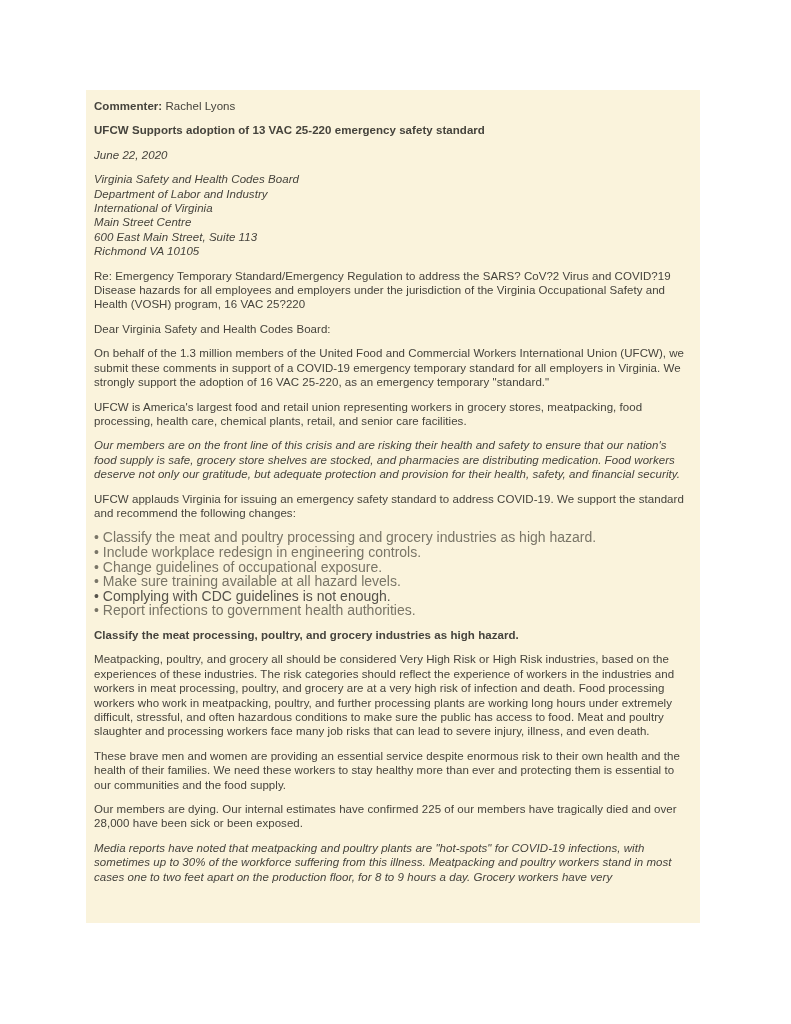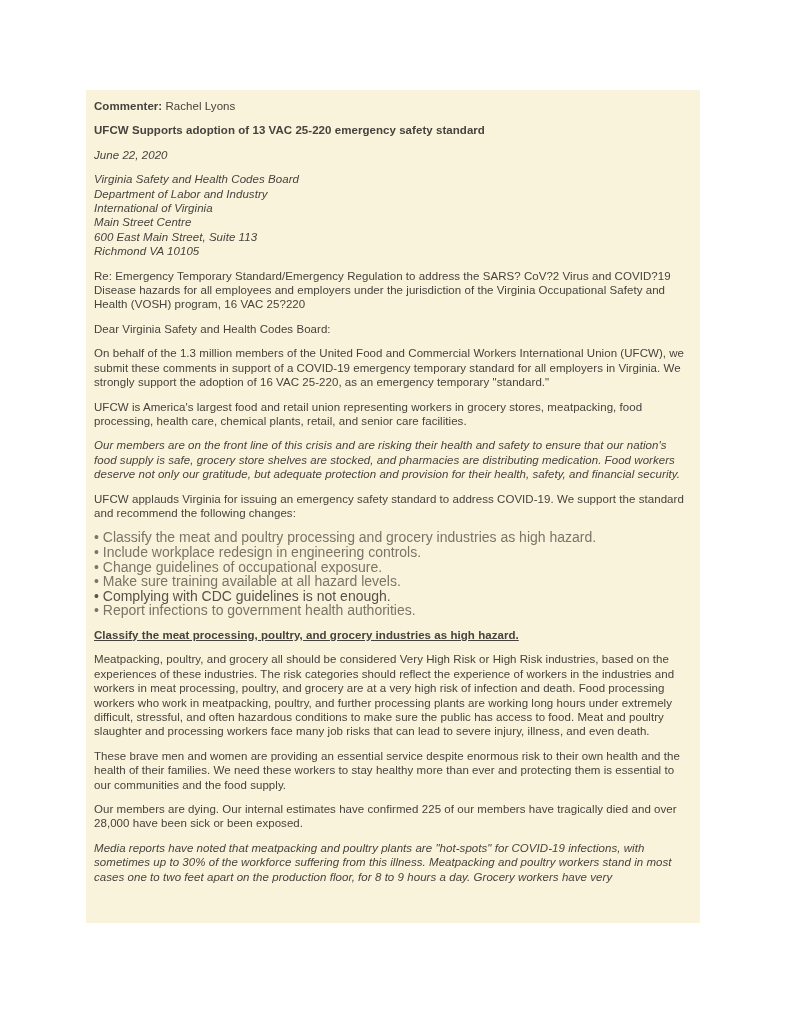--- a/index.html
+++ b/index.html
@@ -27,21 +27,21 @@
     letter-spacing: 0.05px;
     margin-bottom: 10px;
     color: #45433c;
   }
   .addr-line { display: block; }
   .bold { font-weight: bold; }
   .t-dark   { color: #3c3a34; }
   .t-med    { color: #5a574d; font-style: italic; }
   .t-light  { color: #8f8b7c; }
   .subject  { font-weight: bold; color: #373531; }
-  .section-heading { font-weight: bold; color: #34322d; text-decoration: underline; }
+  .section-heading { font-weight: bold; color: #34322d; }
   ul.rec-list { list-style: none; margin-bottom: 10px; }
   ul.rec-list li {
     font-size: 14px;
     line-height: 14.6px;
     color: #797567;
   }
   ul.rec-list li.darker { color: #55524a; }
 </style>
 </head>
 <body>

